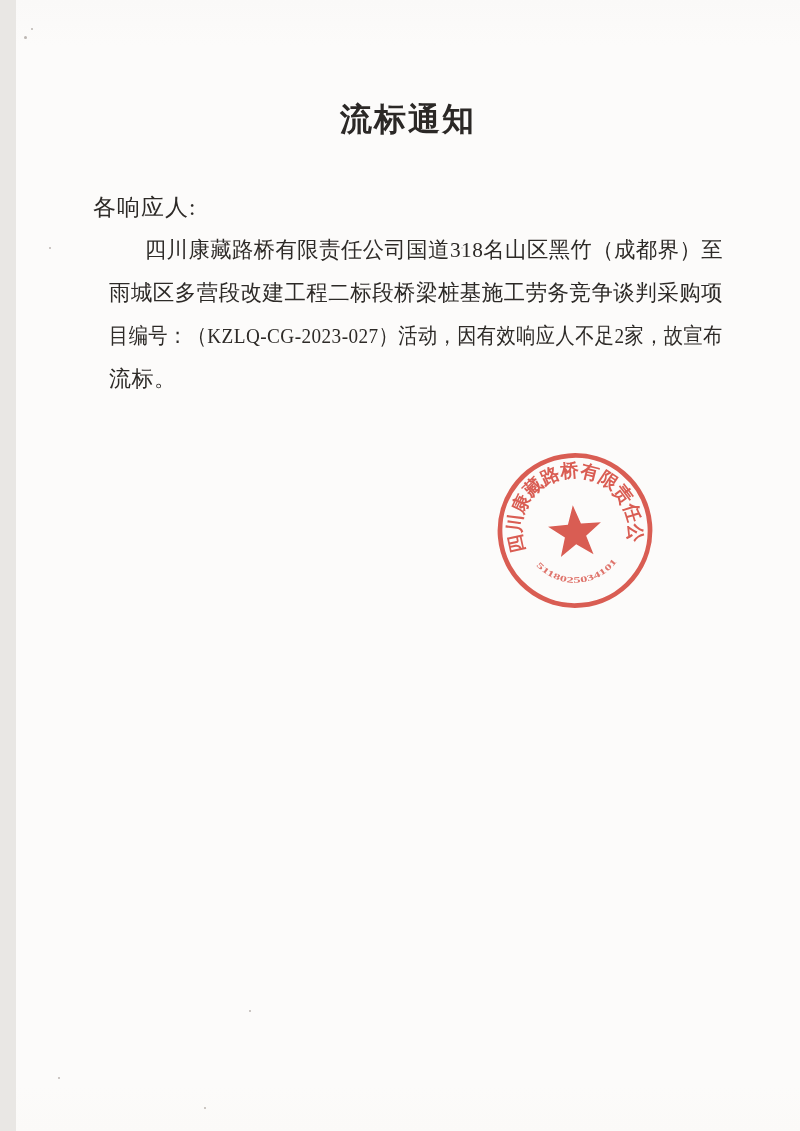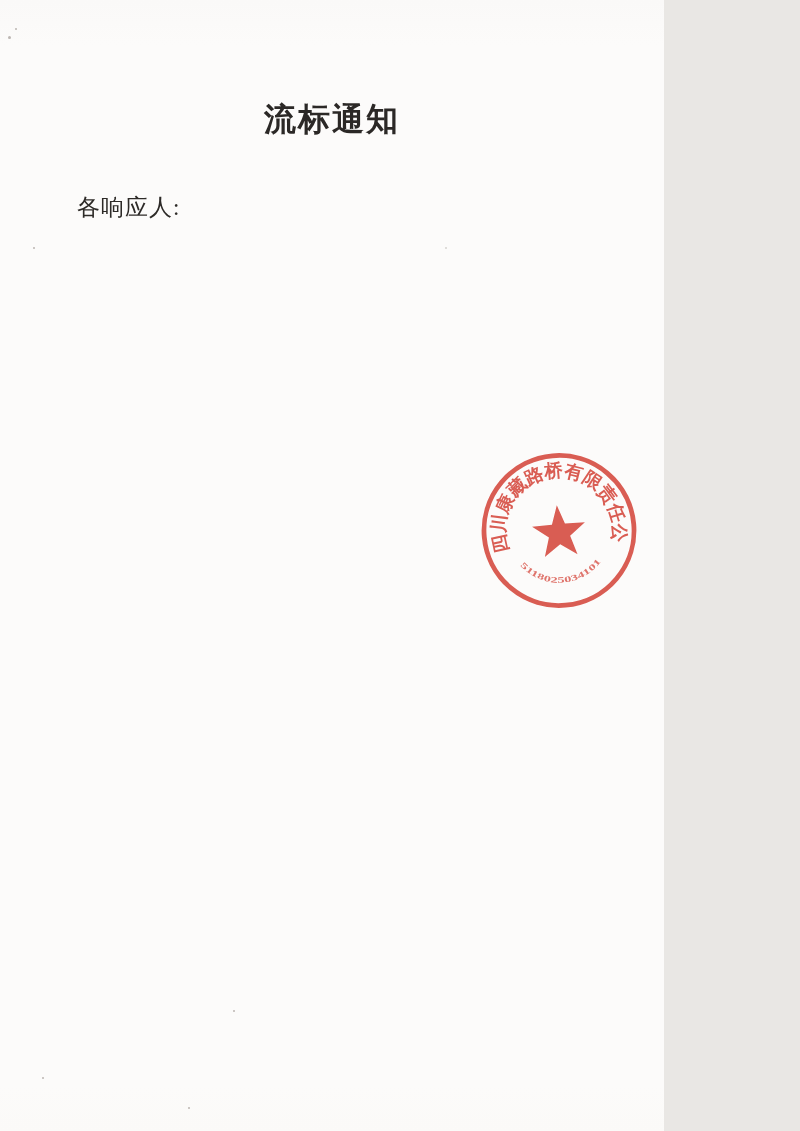--- a/index.html
+++ b/index.html
@@ -3,25 +3,26 @@
 <meta charset="utf-8">
 <style>
   html, body { margin: 0; padding: 0; }
   body {
     width: 800px; height: 1131px;
     background: #e9e7e4;
     font-family: "Liberation Serif", "DejaVu Serif", serif;
   }
   .page {
     position: relative;
-    width: 664px; height: 1131px;
+    width: 784px; height: 1131px;
     background: #fcfbfa;
     background-image: linear-gradient(180deg, #faf9f8 0%, #fcfbfa 4%, #fcfbfa 96%, #fbfaf8 100%);
     color: #2d2a27;
     overflow: hidden;
+    margin-left: 16px;
   }
   .title {
     position: absolute;
     top: 97px; left: 0; right: 0;
     margin: 0;
     text-align: center;
     font-size: 32px;
     font-weight: 700;
     letter-spacing: 2px;
     line-height: 44px;
@@ -92,20 +93,26 @@
 </style>
 </head>
 <body>
 
 <div class="page">
 
   <h1 class="title">流标通知</h1>
 
   <div class="salutation">各响应人:</div>
 
+  <div class="body-block">
+      <div class="body-line" style="transform: scaleX(0.968454); transform-origin: left center;">四川康藏路桥有限责任公司国道318名山区黑竹（成都界）至</div>
+      <div class="body-line" style="transform: scaleX(0.974603); transform-origin: left center;">雨城区多营段改建工程二标段桥梁桩基施工劳务竞争谈判采购项</div>
+      <div class="body-line" style="transform: scaleX(0.8734); transform-origin: left center;">目编号：（KZLQ-CG-2023-027）活动，因有效响应人不足2家，故宣布</div>
+      <div class="body-line">流标。</div>
+    </div>
 
 
 
   <svg class="seal" viewBox="-90 -90 180 180" xmlns="http://www.w3.org/2000/svg">
     <circle r="86" fill="none" stroke-width="5.5" stroke="#d8473c"></circle>
     <path id="sealArcTop" d="M -58.3 21.2 A 62 62 0 1 1 58.3 21.2" fill="none"></path>
     <path id="sealArcBottom" d="M -49.1 34.4 A 60 60 0 0 0 49.1 34.4" fill="none"></path>
     <text font-size="21" fill="#d8473c">
       <textPath href="#sealArcTop" startOffset="3" textLength="252" lengthAdjust="spacingAndGlyphs">四川康藏路桥有限责任公司</textPath>
     </text>

